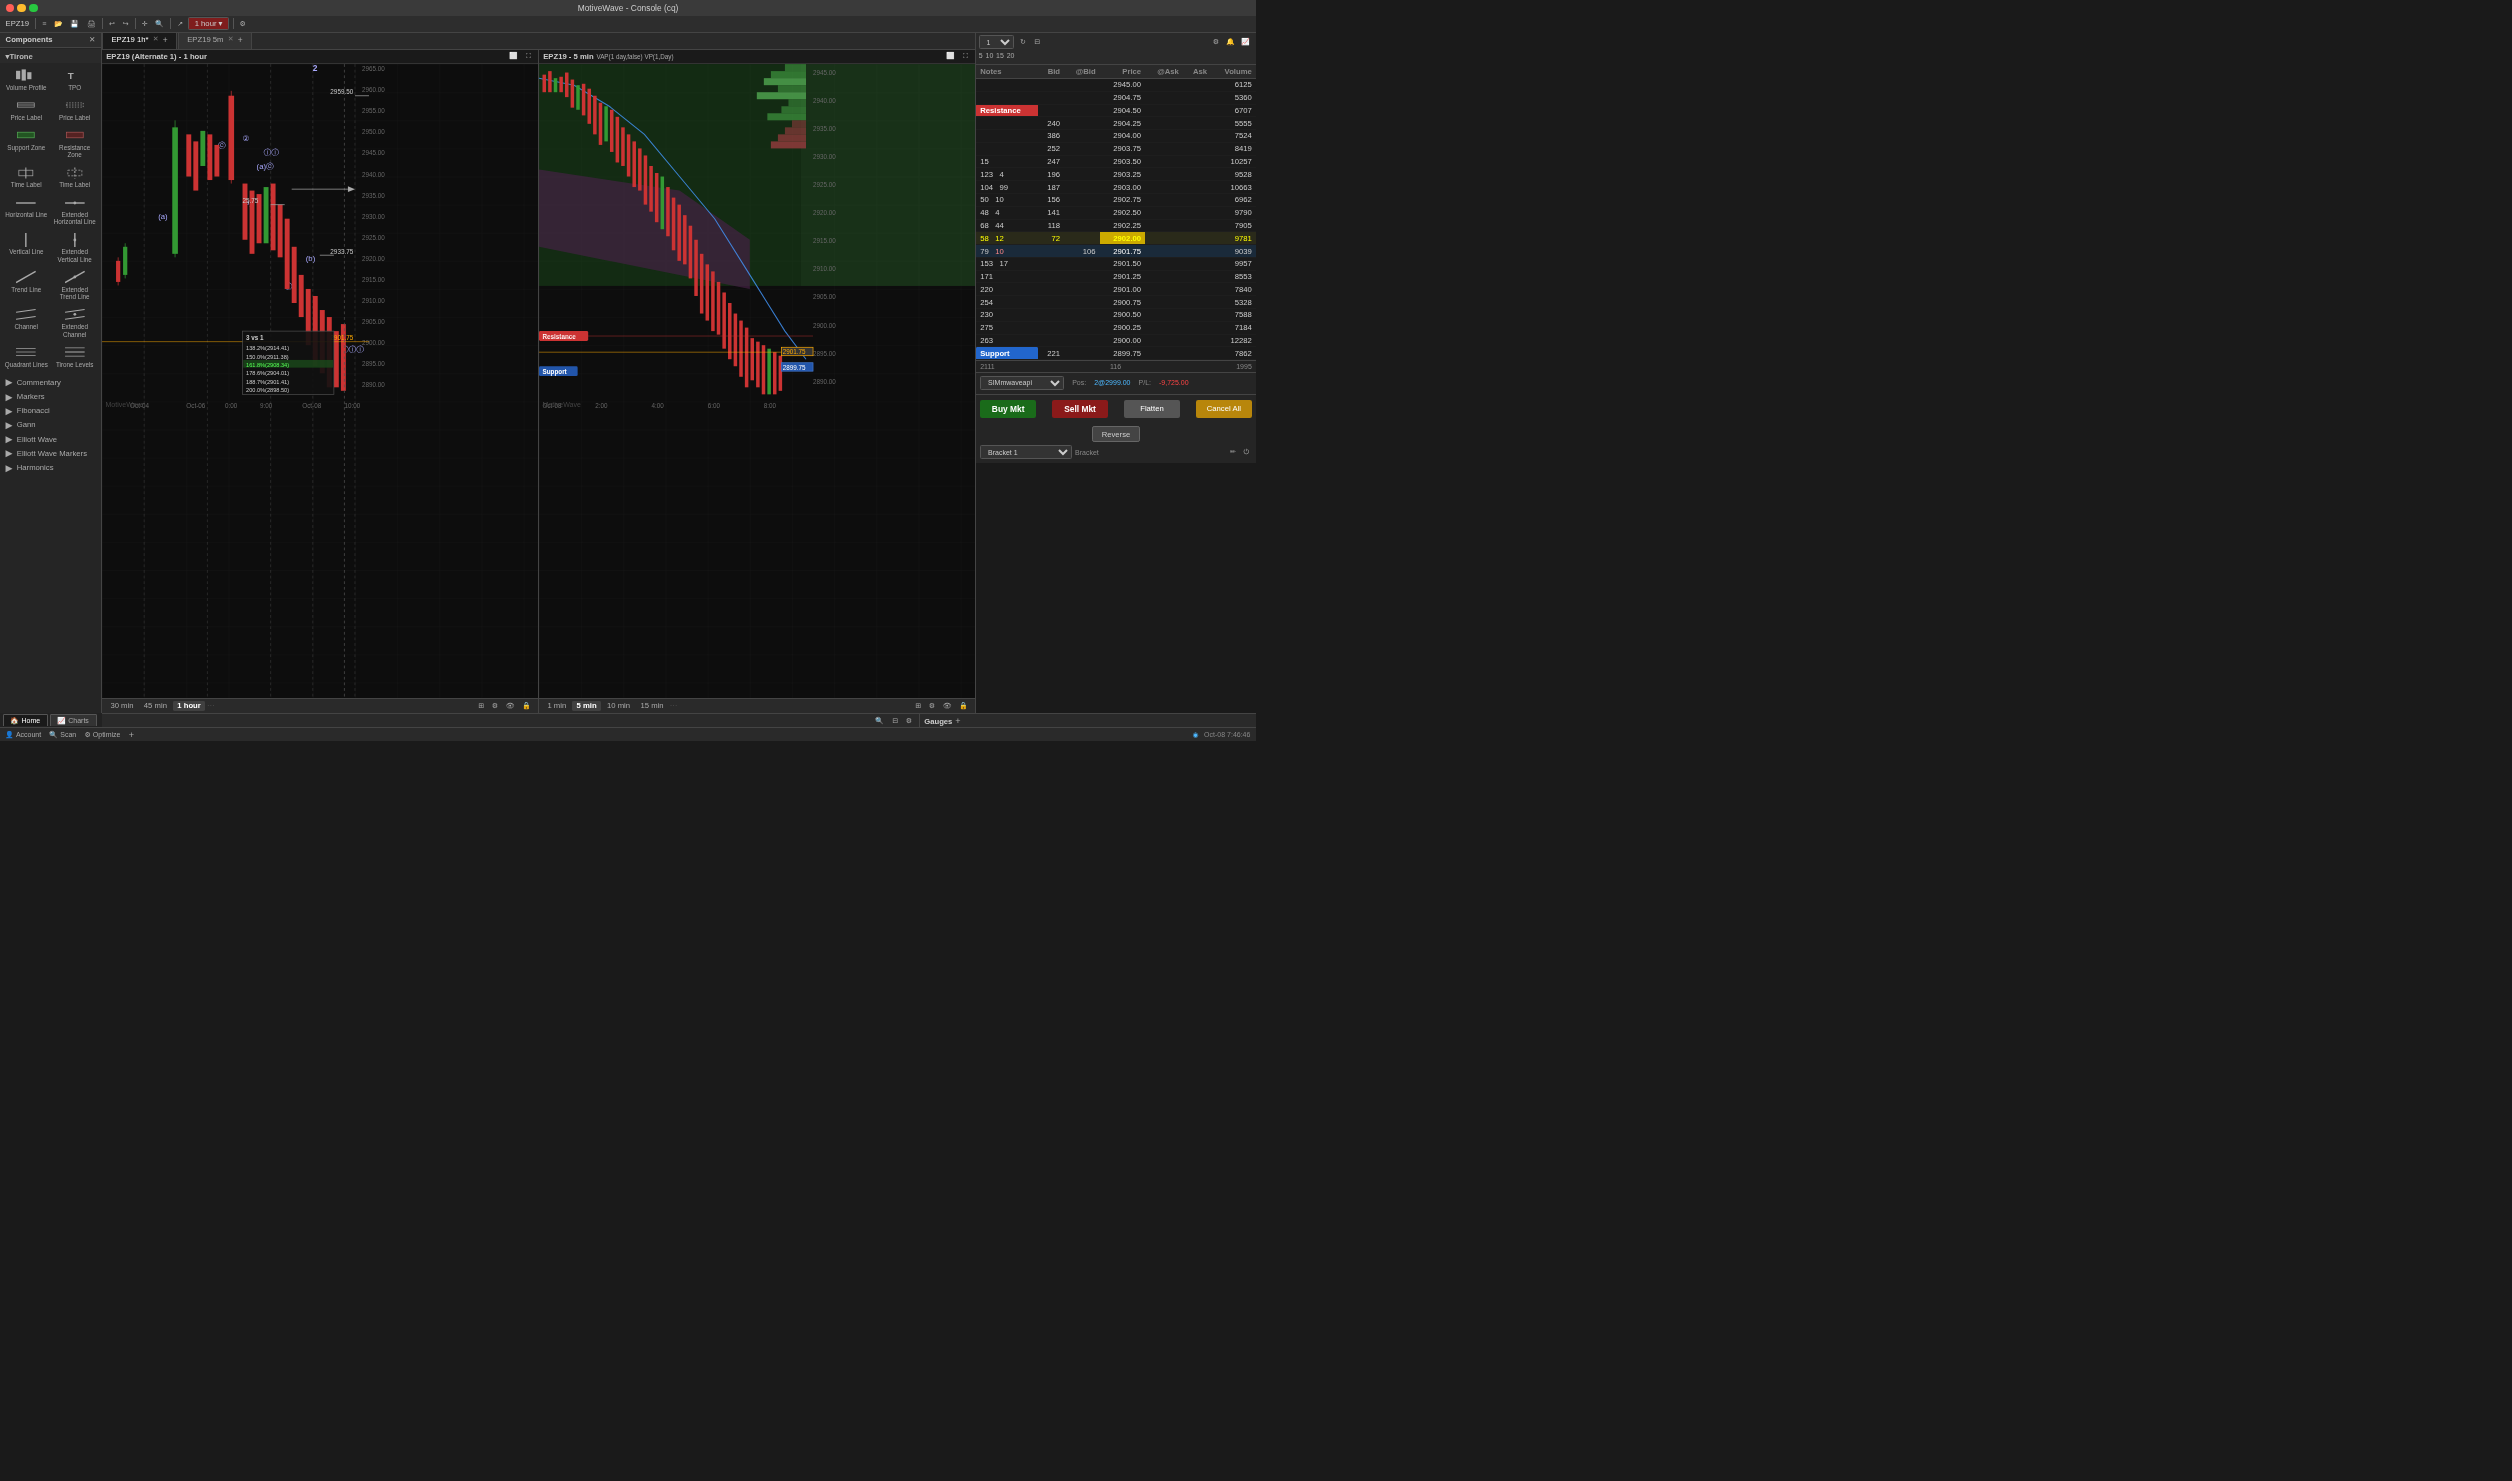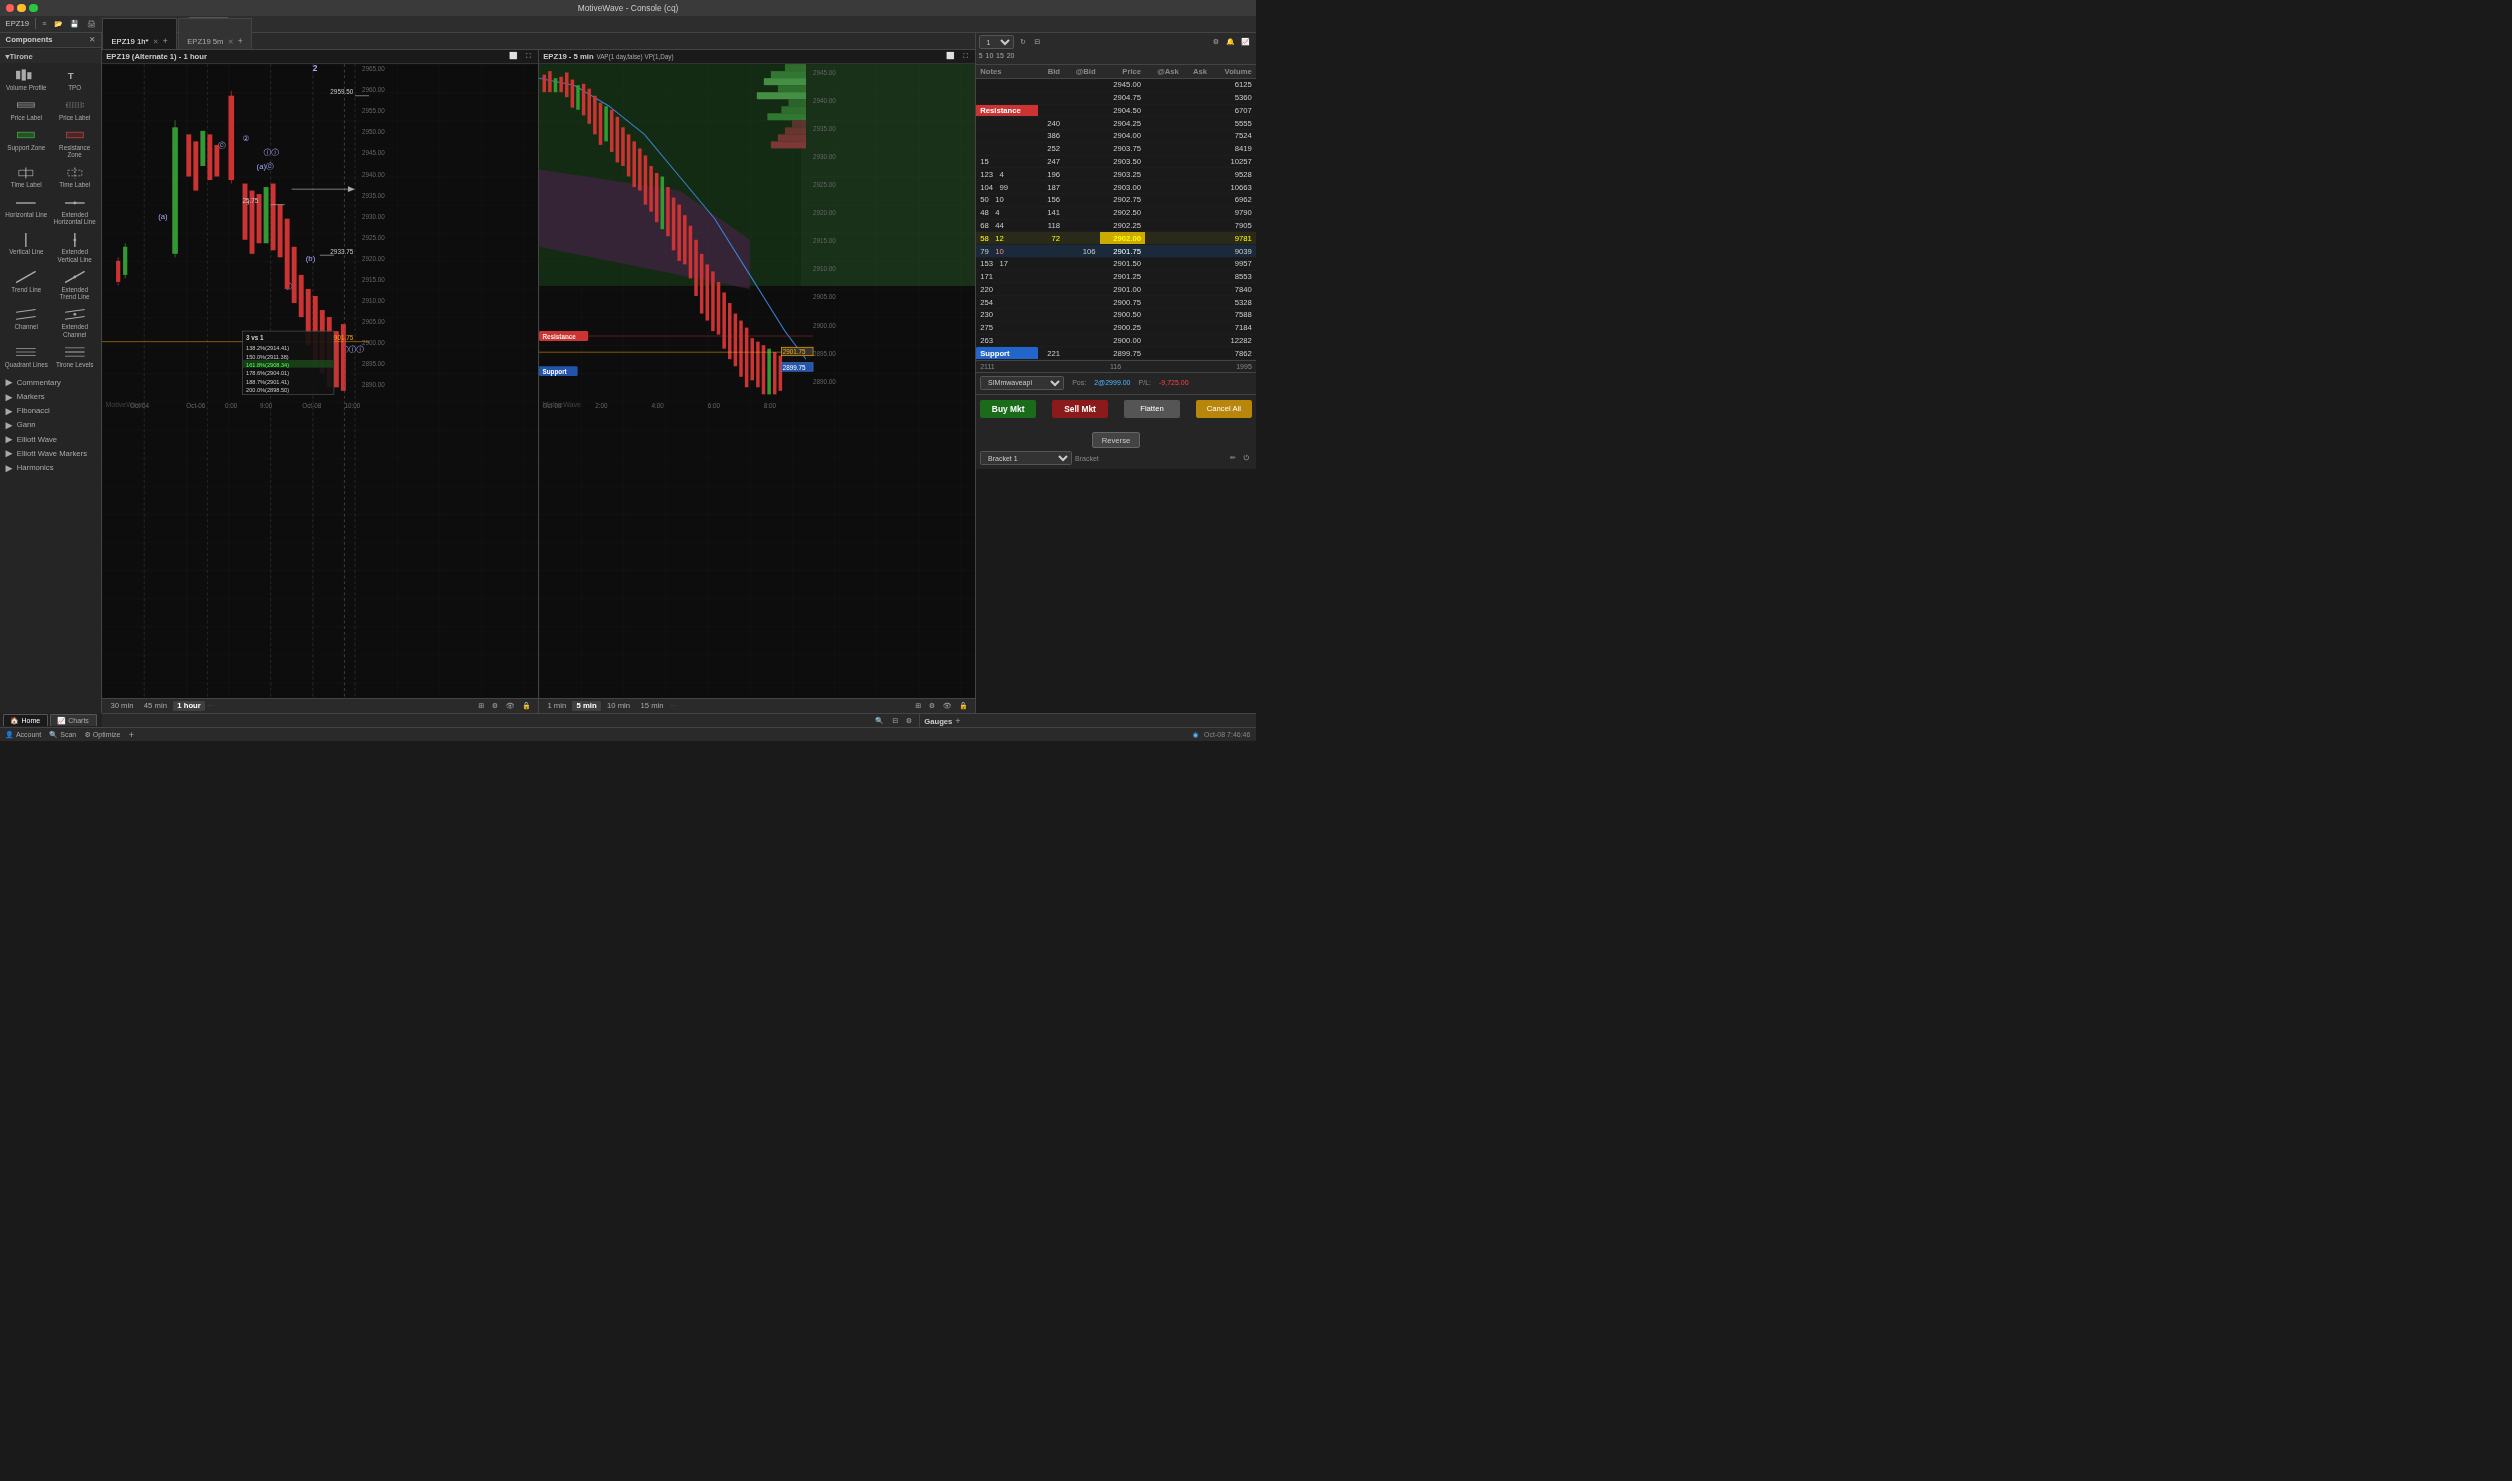--- a/index.html
+++ b/index.html
@@ -169,24 +169,24 @@
     }
     .chart-tab {
       padding: 2.1px 8.4px;
       background: #333;
       border: 0.7px solid #444;
       border-bottom: none;
       color: #aaa;
       cursor: pointer;
       font-size: 7.7px;
       display: flex;
-      align-items: flex-end;
+      align-items: flex-start;
       gap: 4.2px;
       margin-right: 0.7px;
-      height: 31px;
+      height: 17px;
       margin-top: 12px;
     }
     .chart-tab.active {
       background: #1a1a1a;
       color: #fff;
     }
     .chart-tab-close {
       color: #777;
       font-size: 7px;
       cursor: pointer;
@@ -280,21 +280,21 @@
 
     
     .trading-controls {
       background: #252525;
       padding: 4.2px;
       border-top: 0.7px solid #444;
     }
     .trade-buttons {
       display: flex;
       gap: 16px;
-      margin-bottom: 14px;
+      margin-bottom: 8px;
     }
     .btn-buy {
       flex: 1;
       background: #1a6b1a;
       color: #fff;
       border: none;
       padding: 4.2px;
       cursor: pointer;
       font-size: 8.4px;
       font-weight: bold;

